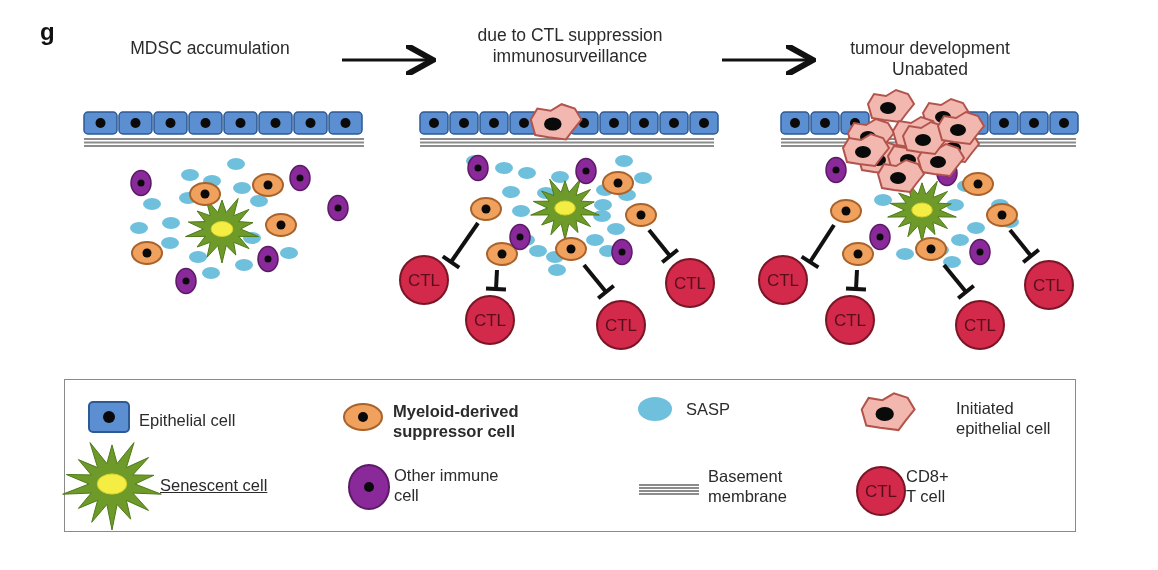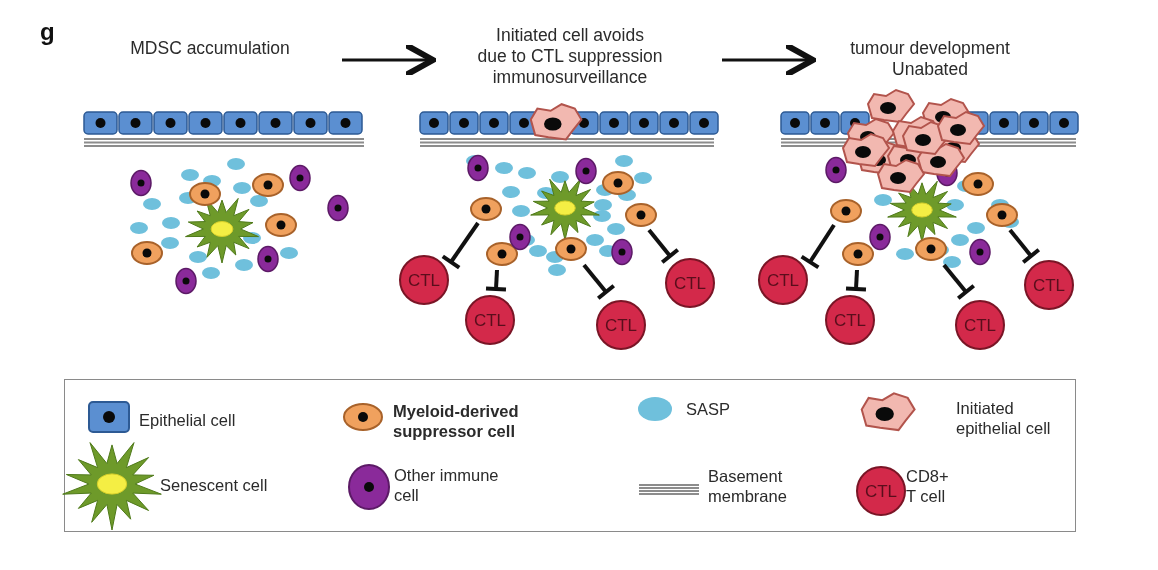--- a/index.html
+++ b/index.html
@@ -14,21 +14,20 @@
 </style>
 </head>
 <body>
 
 <div class="panel-label">g</div>
 
 <div class="title" style="left:100px; top:38px; width:220px;">
   <span>MDSC accumulation</span>
 </div>
 <div class="title" style="left:440px; top:25px; width:260px;">
-  <span>Initiated cell avoids</span>
   <span>due to CTL suppression</span>
   <span>immunosurveillance</span>
 </div>
 <div class="title" style="left:820px; top:38px; width:220px;">
   <span>tumour development</span>
   <span>Unabated</span>
 </div>
 
 <svg id="diagram" width="1158" height="570" viewBox="0 0 1158 570">
   <defs>
@@ -488,21 +487,21 @@
   <span>Myeloid-derived</span>
   <span>suppressor cell</span>
 </div>
 <div class="legend-text" style="left:686px; top:399px;">
   <span>SASP</span>
 </div>
 <div class="legend-text" style="left:922px; top:398px;margin-left:34px;">
   <span>Initiated</span>
   <span>epithelial cell</span>
 </div>
-<div class="legend-text" style="left:160px; top:475px;">
+<div class="legend-text" style="left:160px; top:475px;text-decoration:underline;">
   <span>Senescent cell</span>
 </div>
 <div class="legend-text" style="left:394px; top:465px;">
   <span>Other immune</span>
   <span>cell</span>
 </div>
 <div class="legend-text" style="left:708px; top:466px;">
   <span>Basement</span>
   <span>membrane</span>
 </div>

